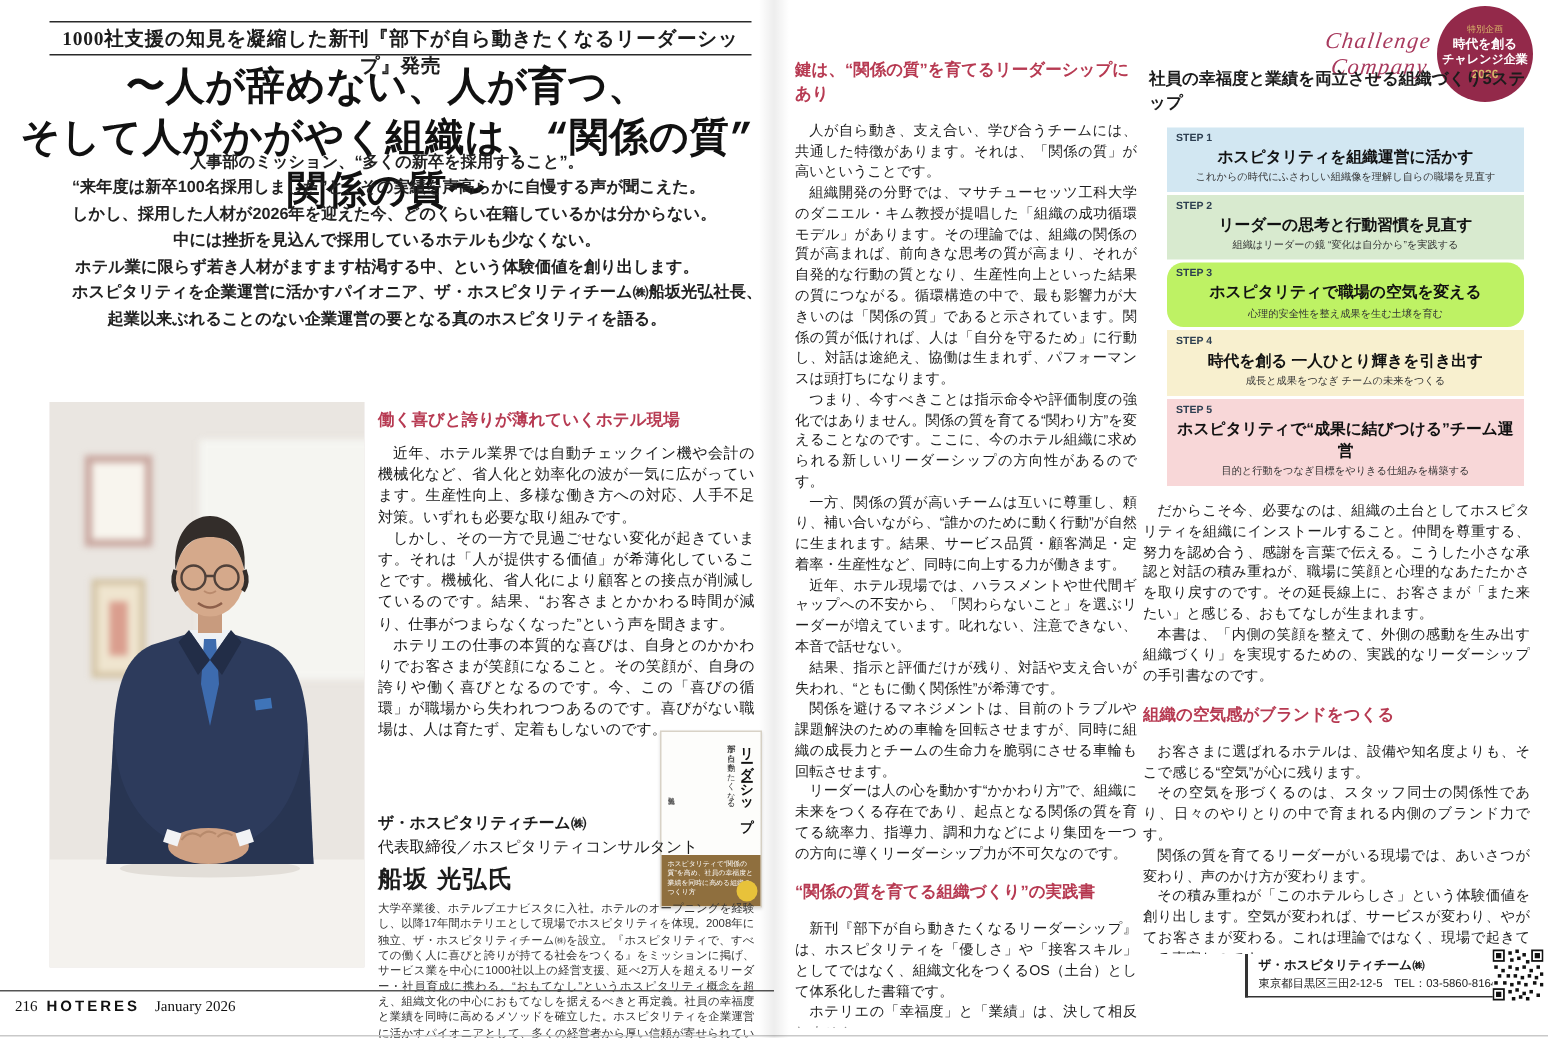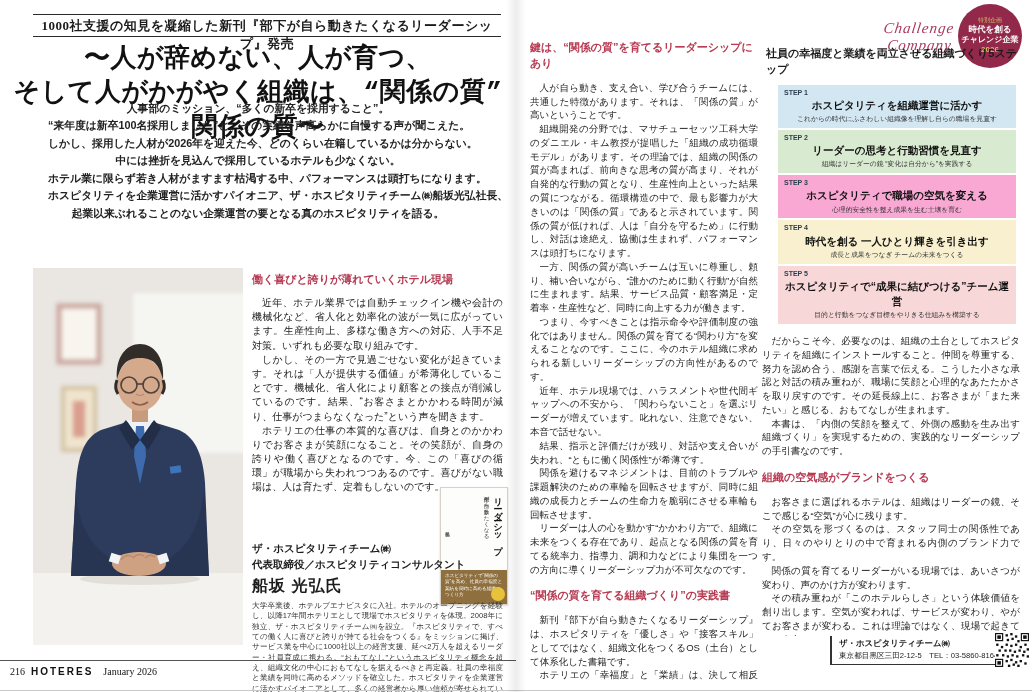--- a/index.html
+++ b/index.html
@@ -28,21 +28,21 @@
   .book .vwrap{position:absolute;top:4px;right:3px;height:72px;display:flex;flex-direction:row;}
   .vtext{writing-mode:vertical-rl;text-orientation:upright;}
   .book-sub{font-size:5.5px;color:#333;margin-left:2px;}
   .book-main{font-size:9px;font-weight:bold;color:#111;letter-spacing:1px;}
   .book-author{position:absolute;left:4px;top:40px;font-size:4.5px;color:#555;}
   .book-band{position:absolute;left:0;bottom:0;width:100%;height:34px;background:#8f6f3e;color:#fff;
              font-size:4.6px;line-height:1.4;padding:3px 4px;box-sizing:border-box;}
   .book-dot{position:absolute;right:2px;bottom:3px;width:14px;height:14px;border-radius:50%;background:#e8c23a;}
   .caption{left:252px;top:542px;width:251px;}
   .cap-co{font-size:10.5px;font-weight:bold;}
-  .cap-title{font-size:10.5px;font-weight:bold;margin-top:2px;}
+  .cap-title{font-size:10.5px;font-weight:normal;margin-top:2px;}
   .cap-name{font-size:16px;font-weight:bold;margin-top:4px;letter-spacing:1px;}
   .bio{left:252px;top:601px;width:251px;font-size:7.6px;line-height:1.36;color:#333;text-align:justify;}
   .footerL{left:10px;top:666px;font-family:"Liberation Serif",serif;font-size:10px;color:#111;}
   .footerL .mag{font-family:"Liberation Sans",sans-serif;font-weight:bold;font-size:10px;letter-spacing:2px;margin:0 10px 0 6px;text-align:right;}
   
   .brand-script{left:828px;top:20px;width:125px;text-align:right;color:#a83a5e;
                 font-family:"Liberation Serif",serif;font-style:italic;font-size:15px;letter-spacing:1px;
                 transform:skewX(-8deg);}
   .badge{left:958px;top:4px;width:64px;height:64px;border-radius:50%;background:#93294a;color:#fff;
          display:flex;flex-direction:column;align-items:center;justify-content:center;line-height:1.25;text-align:center;}
@@ -77,21 +77,21 @@
   <div class="abs headline">
     <div>〜人が辞めない、人が育つ、</div>
     <div>そして人がかがやく組織は、“関係の質” 関係の質〜</div>
   </div>
 
   <div class="abs lead">
     <div>人事部のミッション、“多くの新卒を採用すること”。</div>
     <div>“来年度は新卒100名採用しました”と、その実績を声高らかに自慢する声が聞こえた。</div>
     <div>しかし、採用した人材が2026年を迎えた今、どのくらい在籍しているかは分からない。</div>
     <div>中には挫折を見込んで採用しているホテルも少なくない。</div>
-    <div>ホテル業に限らず若き人材がますます枯渇する中、パフォーマンスは頭打ちになります。</div>
+    <div>ホテル業に限らず若き人材がますます枯渇する中、という体験価値を創り出します。</div>
     <div>ホスピタリティを企業運営に活かすパイオニア、ザ・ホスピタリティチーム㈱船坂光弘社長、</div>
     <div>起業以来ぶれることのない企業運営の要となる真のホスピタリティを語る。</div>
   </div>
 
   <div class="abs photo-frame">
     <svg width="210" height="377" viewBox="0 0 210 377">
       <rect width="210" height="377" fill="#eae6e1"></rect>
       <g style="filter:blur(2px)">
         <rect x="100" y="25" width="120" height="160" fill="#f5f5f1"></rect>
         <rect x="26" y="38" width="40" height="56" fill="#f8f5ee" stroke="#c9a8a0" stroke-width="5"></rect>
@@ -167,22 +167,22 @@
     <div class="b0">特別企画</div>
     <div class="b1">時代を創る</div>
     <div class="b2">チャレンジ企業</div>
     <div class="b3">2026</div>
   </div>
 
   <div class="abs col1 jp-body">
     <div class="red-head">鍵は、“関係の質”を育てるリーダーシップにあり</div>
     <p>人が自ら動き、支え合い、学び合うチームには、共通した特徴があります。それは、「関係の質」が高いということです。</p>
     <p>組織開発の分野では、マサチューセッツ工科大学のダニエル・キム教授が提唱した「組織の成功循環モデル」があります。その理論では、組織の関係の質が高まれば、前向きな思考の質が高まり、それが自発的な行動の質となり、生産性向上といった結果の質につながる。循環構造の中で、最も影響力が大きいのは「関係の質」であると示されています。関係の質が低ければ、人は「自分を守るため」に行動し、対話は途絶え、協働は生まれず、パフォーマンスは頭打ちになります。</p>
+    <p>つまり、今すべきことは指示命令や評価制度の強化ではありません。関係の質を育てる“関わり方”を変えることなのです。ここに、今のホテル組織に求められる新しいリーダーシップの方向性があるのです。</p>
     <p>一方、関係の質が高いチームは互いに尊重し、頼り、補い合いながら、“誰かのために動く行動”が自然に生まれます。結果、サービス品質・顧客満足・定着率・生産性など、同時に向上する力が働きます。</p>
-    <p>つまり、今すべきことは指示命令や評価制度の強化ではありません。関係の質を育てる“関わり方”を変えることなのです。ここに、今のホテル組織に求められる新しいリーダーシップの方向性があるのです。</p>
     <p>近年、ホテル現場では、ハラスメントや世代間ギャップへの不安から、「関わらないこと」を選ぶリーダーが増えています。叱れない、注意できない、本音で話せない。</p>
     <p>結果、指示と評価だけが残り、対話や支え合いが失われ、“ともに働く関係性”が希薄です。</p>
     <p>関係を避けるマネジメントは、目前のトラブルや課題解決のための車輪を回転させますが、同時に組織の成長力とチームの生命力を脆弱にさせる車輪も回転させます。</p>
     <p>リーダーは人の心を動かす“かかわり方”で、組織に未来をつくる存在であり、起点となる関係の質を育てる統率力、指導力、調和力などにより集団を一つの方向に導くリーダーシップ力が不可欠なのです。</p>
     <div class="red-head mid-head">“関係の質を育てる組織づくり”の実践書</div>
     <p>新刊『部下が自ら動きたくなるリーダーシップ』は、ホスピタリティを「優しさ」や「接客スキル」としてではなく、組織文化をつくるOS（土台）として体系化した書籍です。</p>
     <p>ホテリエの「幸福度」と「業績」は、決して相反しません。</p>
 
   </div>
 
@@ -192,40 +192,40 @@
       <div class="step-band" style="background-color: rgb(210, 231, 242);">
         <div class="step-label">STEP 1</div>
         <div class="step-title">ホスピタリティを組織運営に活かす</div>
         <div class="step-desc">これからの時代にふさわしい組織像を理解し自らの職場を見直す</div>
       </div>
       <div class="step-band" style="background-color: rgb(216, 234, 207);">
         <div class="step-label">STEP 2</div>
         <div class="step-title">リーダーの思考と行動習慣を見直す</div>
         <div class="step-desc">組織はリーダーの鏡 “変化は自分から”を実践する</div>
       </div>
-      <div class="step-band" style="background-color: #f9a8d4;">
+      <div class="step-band" style="background-color: #bef264; border-radius: 11px;">
         <div class="step-label">STEP 3</div>
         <div class="step-title">ホスピタリティで職場の空気を変える</div>
         <div class="step-desc">心理的安全性を整え成果を生む土壌を育む</div>
       </div>
       <div class="step-band" style="background-color: rgb(248, 240, 207);">
         <div class="step-label">STEP 4</div>
         <div class="step-title">時代を創る 一人ひとり輝きを引き出す</div>
         <div class="step-desc">成長と成果をつなぎ チームの未来をつくる</div>
       </div>
       <div class="step-band" style="background-color: rgb(248, 215, 216);">
         <div class="step-label">STEP 5</div>
         <div class="step-title">ホスピタリティで“成果に結びつける”チーム運営</div>
         <div class="step-desc">目的と行動をつなぎ目標をやりきる仕組みを構築する</div>
       </div>
     </div>
     <p>だからこそ今、必要なのは、組織の土台としてホスピタリティを組織にインストールすること。仲間を尊重する、努力を認め合う、感謝を言葉で伝える。こうした小さな承認と対話の積み重ねが、職場に笑顔と心理的なあたたかさを取り戻すのです。その延長線上に、お客さまが「また来たい」と感じる、おもてなしが生まれます。</p>
     <p>本書は、「内側の笑顔を整えて、外側の感動を生み出す組織づくり」を実現するための、実践的なリーダーシップの手引書なのです。</p>
     <div class="red-head mid-head">組織の空気感がブランドをつくる</div>
-    <p>お客さまに選ばれるホテルは、組織はリーダーの鏡、そこで感じる“空気”が心に残ります。</p>
+    <p>お客さまに選ばれるホテルは、設備や知名度よりも、そこで感じる“空気”が心に残ります。</p>
     <p>その空気を形づくるのは、スタッフ同士の関係性であり、日々のやりとりの中で育まれる内側のブランド力です。</p>
     <p>関係の質を育てるリーダーがいる現場では、あいさつが変わり、声のかけ方が変わります。</p>
     <p>その積み重ねが「このホテルらしさ」という体験価値を創り出します。空気が変われば、サービスが変わり、やがてお客さまが変わる。これは理論ではなく、現場で起きている事実なのです。</p>
 
   </div>
 
   <div class="contact">
     <div class="c1">ザ・ホスピタリティチーム㈱</div>
     <div class="c2">東京都目黒区三田2-12-5　TEL：03-5860-8164</div>
   </div>

